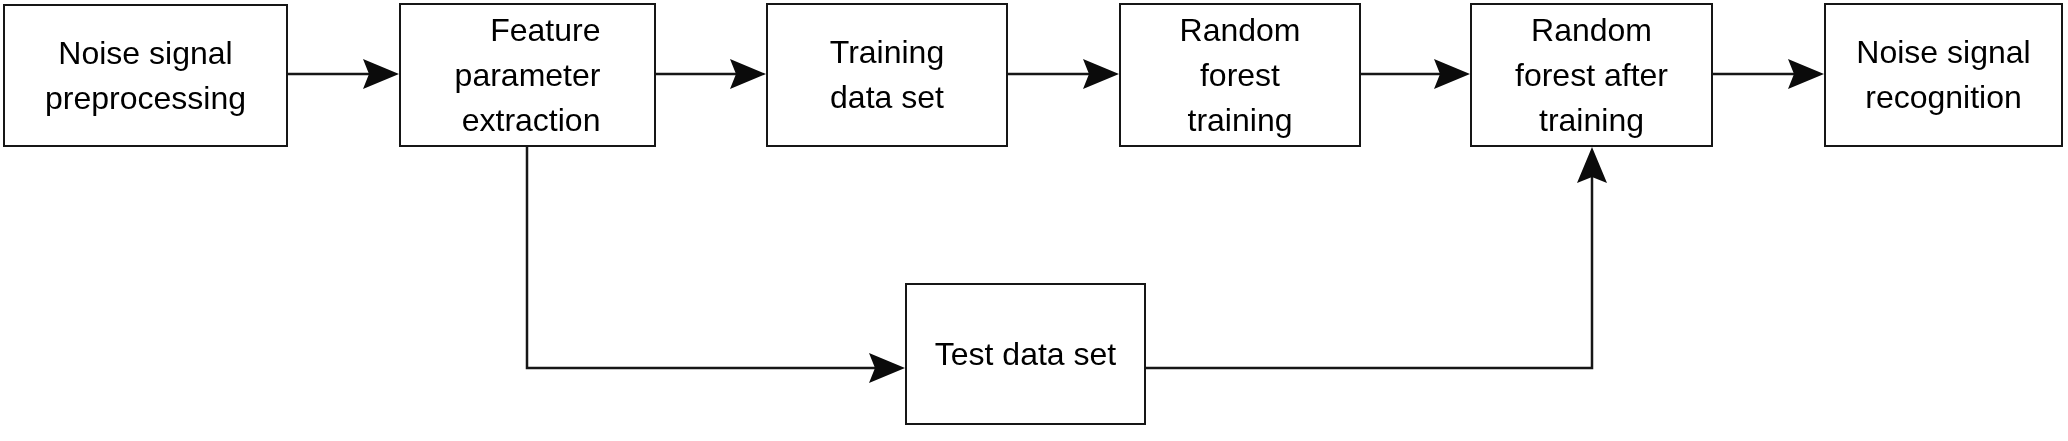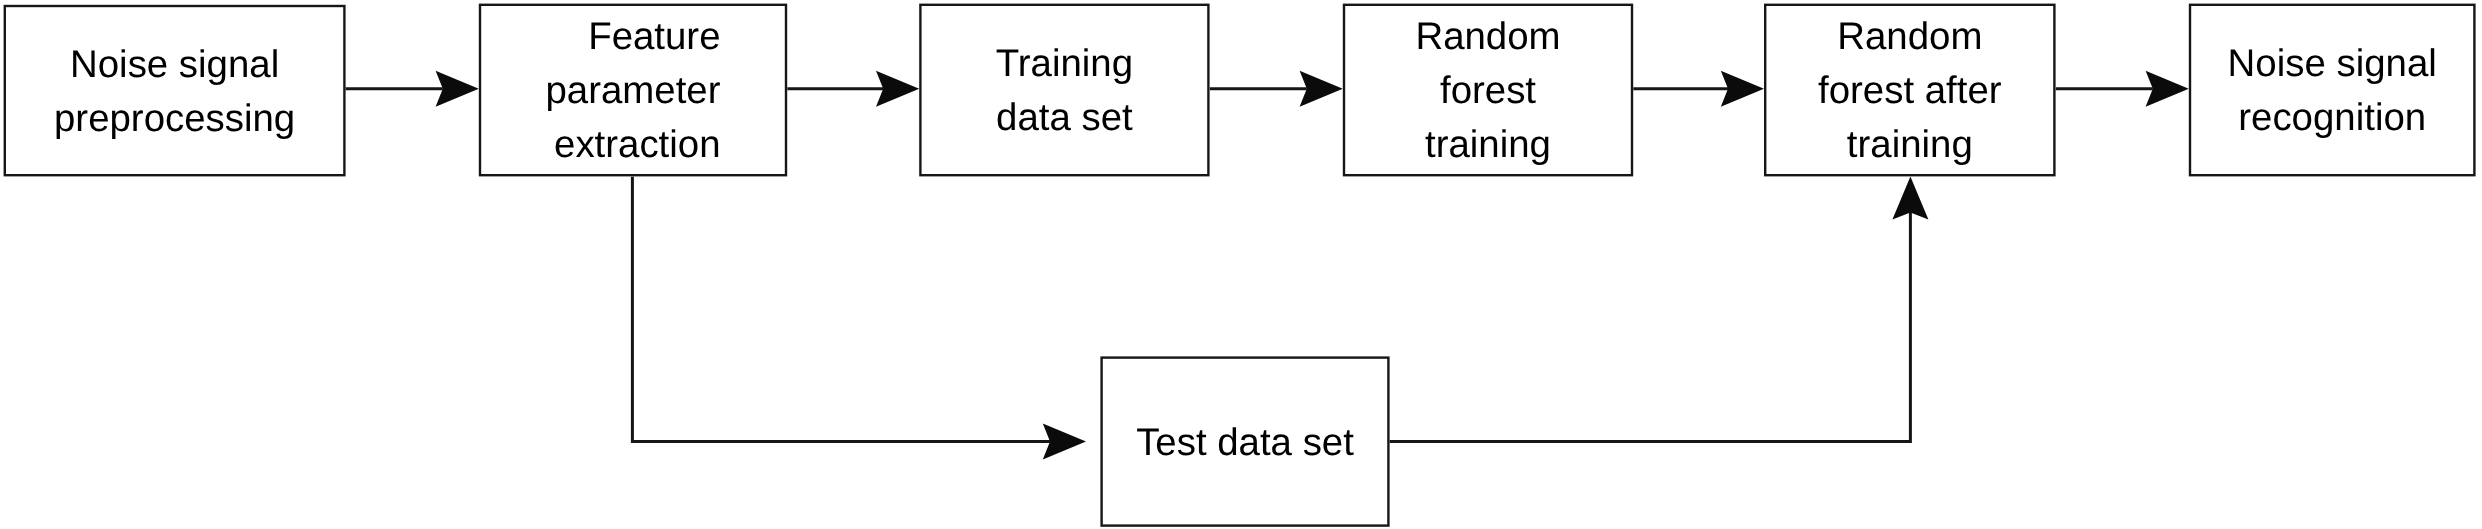--- a/index.html
+++ b/index.html
@@ -40,21 +40,21 @@
     line-height: 45px;
     display: block;
   }
   
   .n0 { left: 3px;    top: 4px;   width: 285px; height: 143px; }
   .n1 { left: 399px;  top: 3px;   width: 257px; height: 144px; text-align: right; }
   .n2 { left: 766px;  top: 3px;   width: 242px; height: 144px; }
   .n3 { left: 1119px; top: 3px;   width: 242px; height: 144px; }
   .n4 { left: 1470px; top: 3px;   width: 243px; height: 144px; }
   .n5 { left: 1824px; top: 3px;   width: 239px; height: 144px; }
-  .n6 { left: 905px;  top: 297px; width: 241px; height: 142px; margin-left: 12px; }
+  .n6 { left: 905px;  top: 283px; width: 241px; height: 142px; }
 </style>
 </head>
 <body>
 
 <div class="canvas">
 
   <svg class="connector-layer" width="2068" height="441" viewBox="0 0 2068 441" xmlns="http://www.w3.org/2000/svg">
 
     <g>
       <line x1="287" y1="74" x2="369" y2="74" stroke="#161616" stroke-width="2.5"></line>

